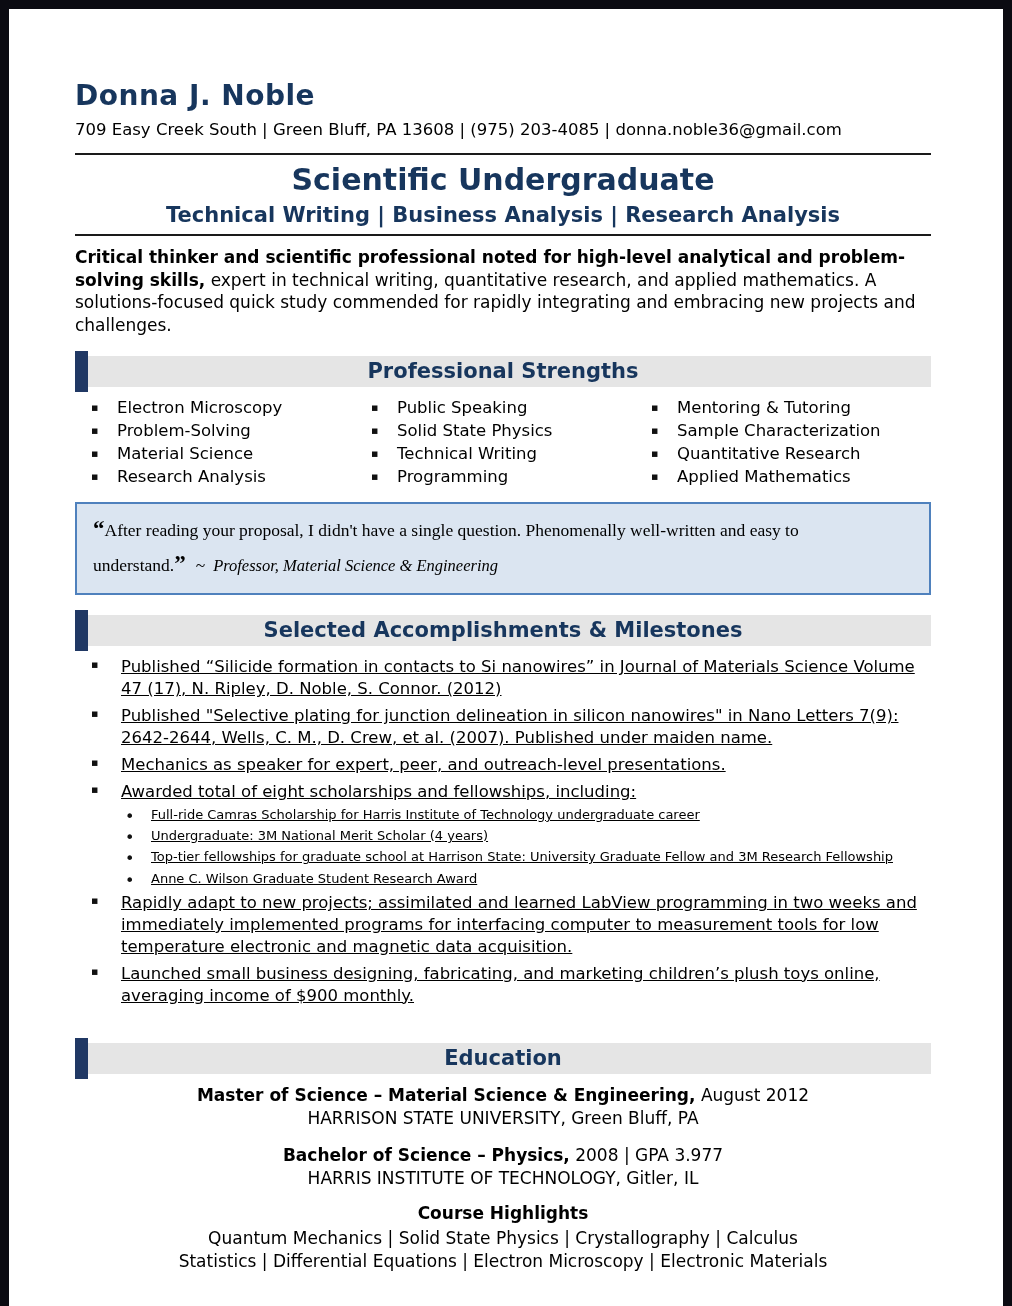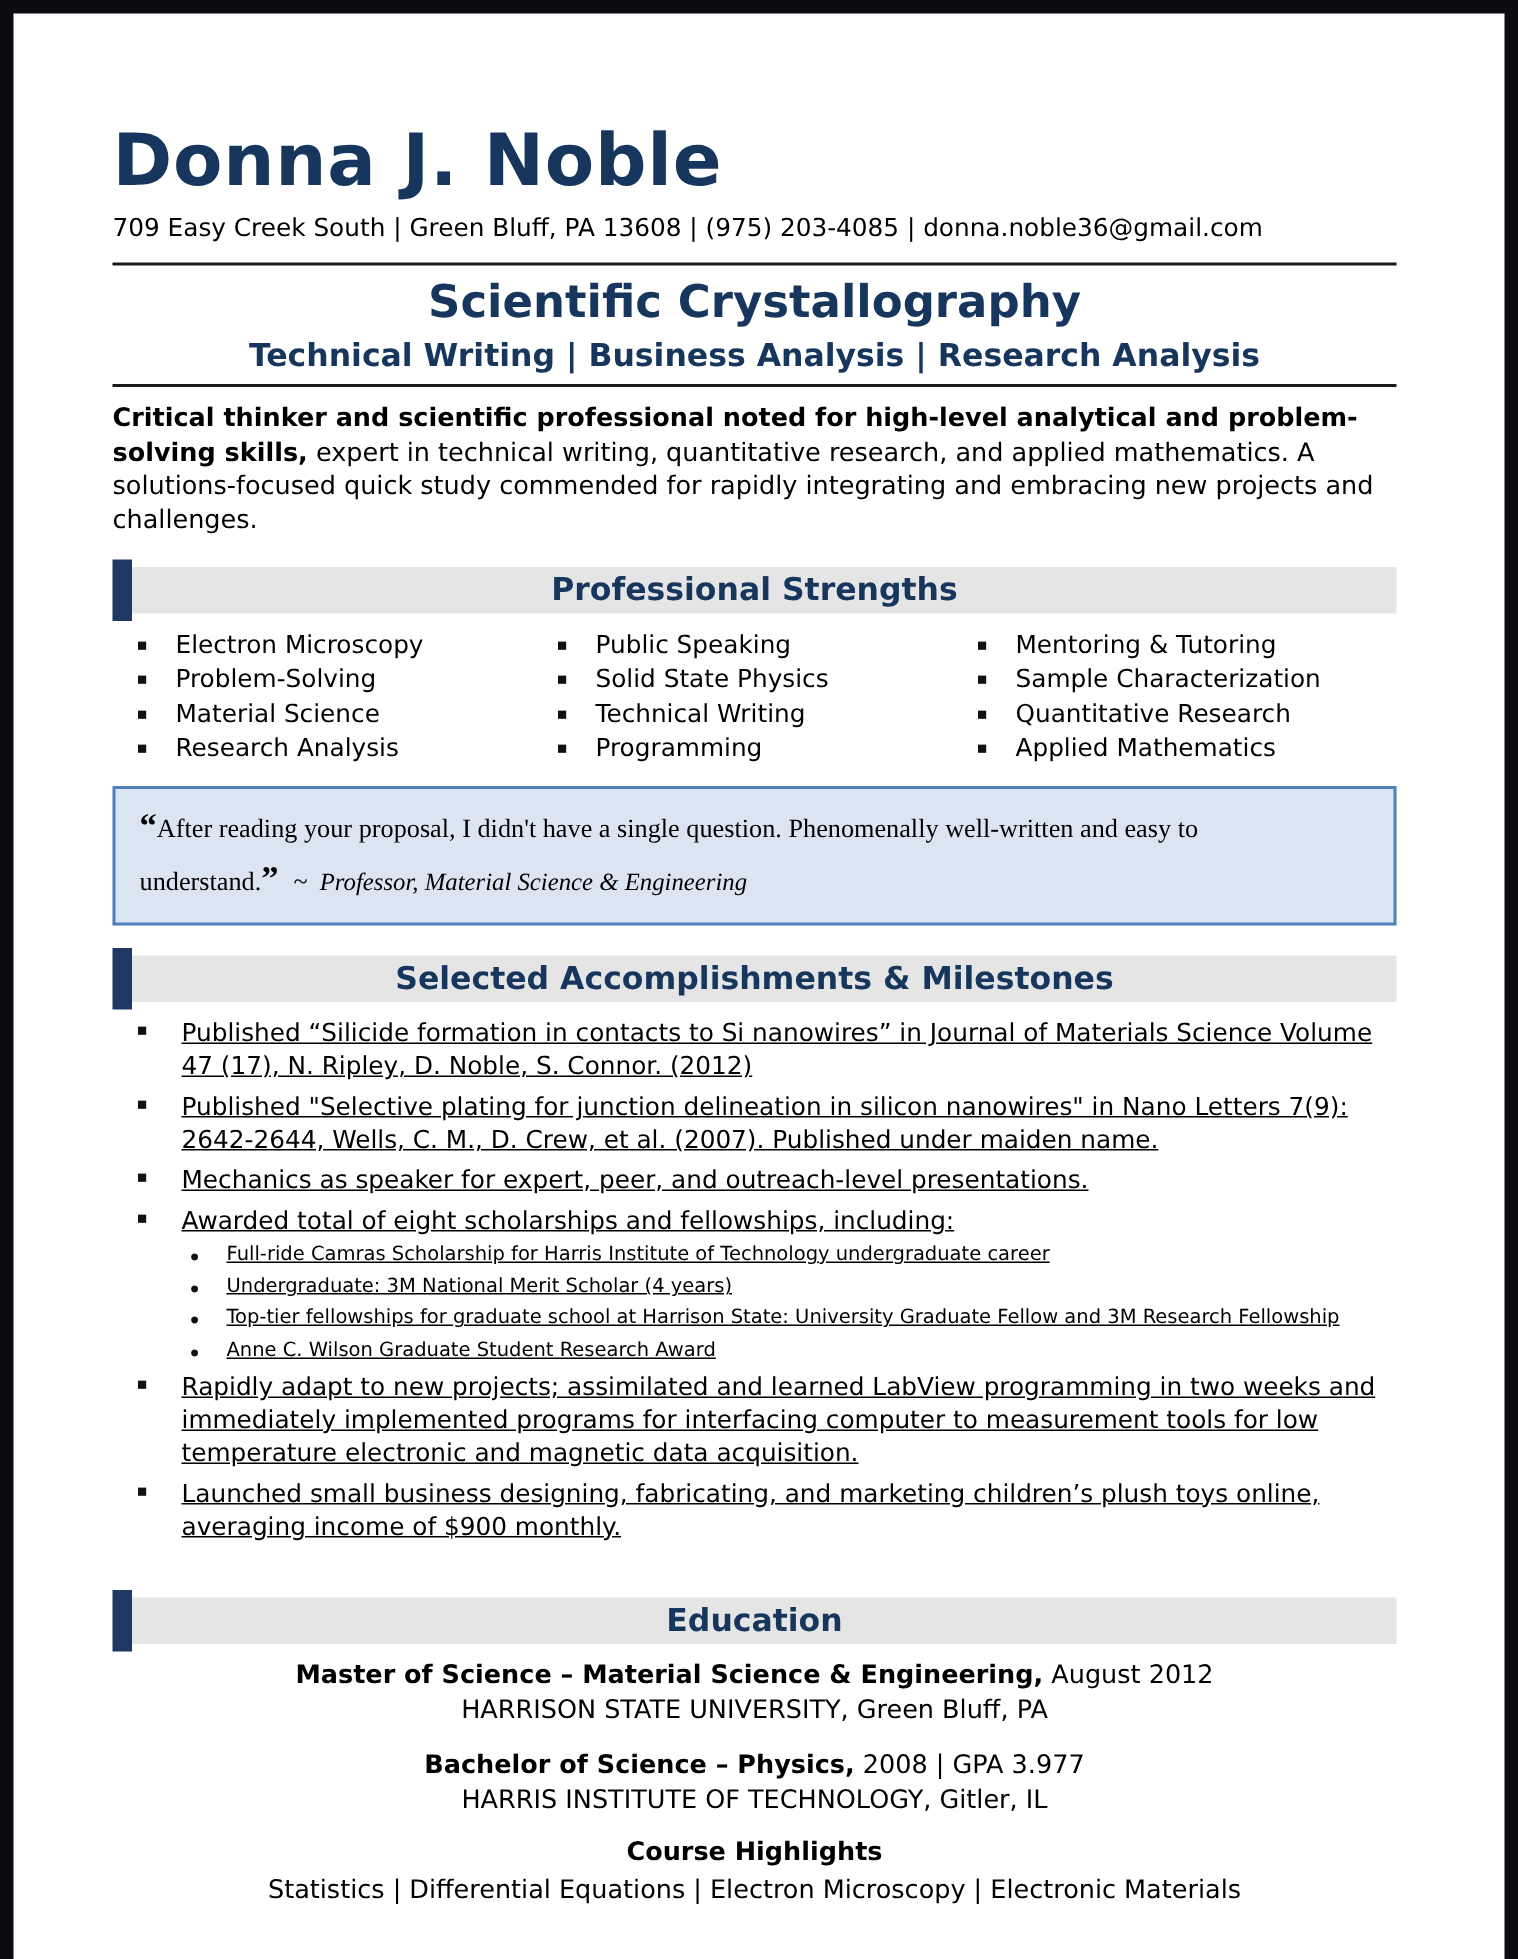--- a/index.html
+++ b/index.html
@@ -9,21 +9,21 @@
   .page {
     width: 1012px;
     min-height: 1306px;
     border: 9px solid #0b0b12;
     background: #ffffff;
     padding: 72px 72px 40px 66px;
   }
 
   
   .name {
-    font-size: 48px;
+    font-size: 28px;
     font-weight: bold;
     color: #17365D;
     letter-spacing: 0.5px;
     line-height: 1.1;
   }
   .contact {
     font-size: 16.5px;
     margin-top: 8px;
     color: #000;
   }
@@ -161,21 +161,21 @@
 <div class="page">
 
   <div class="header">
     <h1 class="name">Donna J. Noble</h1>
     <div class="contact">709 Easy Creek South | Green Bluff, PA  13608 | (975) 203-4085 | donna.noble36@gmail.com</div>
   </div>
 
   <hr class="rule">
 
   <div class="title-block">
-    <div class="doc-title">Scientific Crystallography</div>
+    <div class="doc-title">Scientific Undergraduate</div>
     <div class="doc-subtitle">Technical Writing | Business Analysis | Research Analysis</div>
   </div>
 
   <hr class="rule thin">
 
   <p class="summary">
     <strong>Critical thinker and scientific professional noted for high-level analytical and problem-solving skills,</strong>
     <span>expert in technical writing, quantitative research, and applied mathematics. A solutions-focused quick study commended for rapidly integrating and embracing new projects and challenges.</span>
   </p>
 
@@ -281,16 +281,17 @@
       <p class="edu-line">HARRISON STATE UNIVERSITY, Green Bluff, PA</p>
     </div>
     <div class="edu-group">
       <p class="edu-line">
         <strong>Bachelor of Science – Physics,</strong>
         <span>2008 | GPA 3.977</span>
       </p>
       <p class="edu-line">HARRIS INSTITUTE OF TECHNOLOGY, Gitler, IL</p>
     </div>
     <p class="course-header">Course Highlights</p>
+    <p class="edu-line">Quantum Mechanics | Solid State Physics | Crystallography | Calculus</p>
     <p class="edu-line">Statistics | Differential Equations | Electron Microscopy | Electronic Materials</p>
   </div>
 
 </div>
 
 </body></html>

